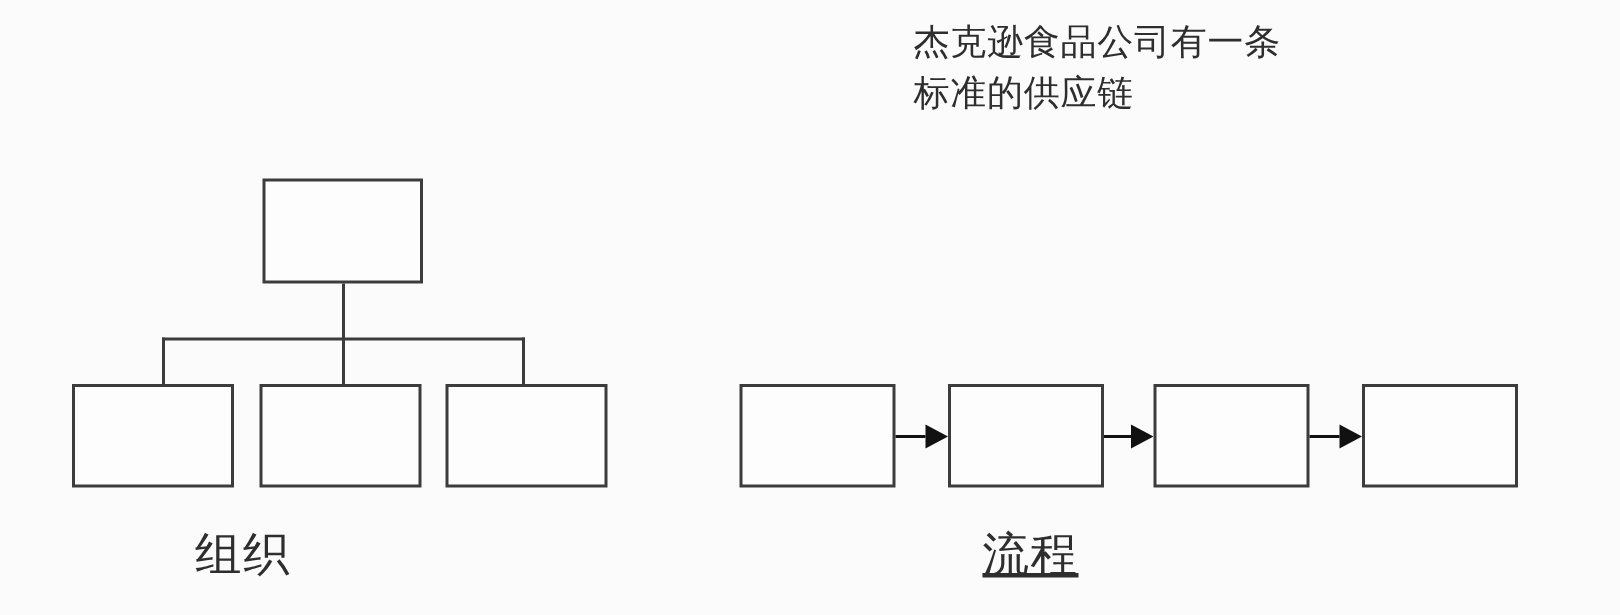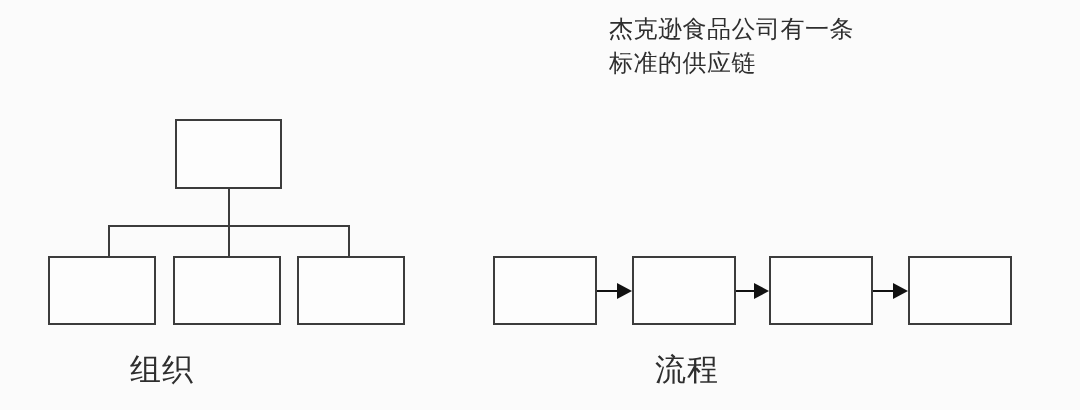--- a/index.html
+++ b/index.html
@@ -33,21 +33,21 @@
   .panel-caption {
     position: absolute;
     font-size: 31px;
     line-height: 36px;
     color: #2e2e2e;
     letter-spacing: 1px;
     text-align: left;
     font-weight: 400;
   }
   #caption-left  { left: 130px; top: 352px; width: 200px; }
-  #caption-right { left: 655px; top: 352px; width: 200px; }
+  #caption-right { left: 655px; top: 352px; width: 200px; text-decoration: underline; }
 
   
   .node-box {
     position: absolute;
     box-sizing: border-box;
     background: #fdfdfd;
     border: 2px solid #3c3c3c;
   }
 
   

